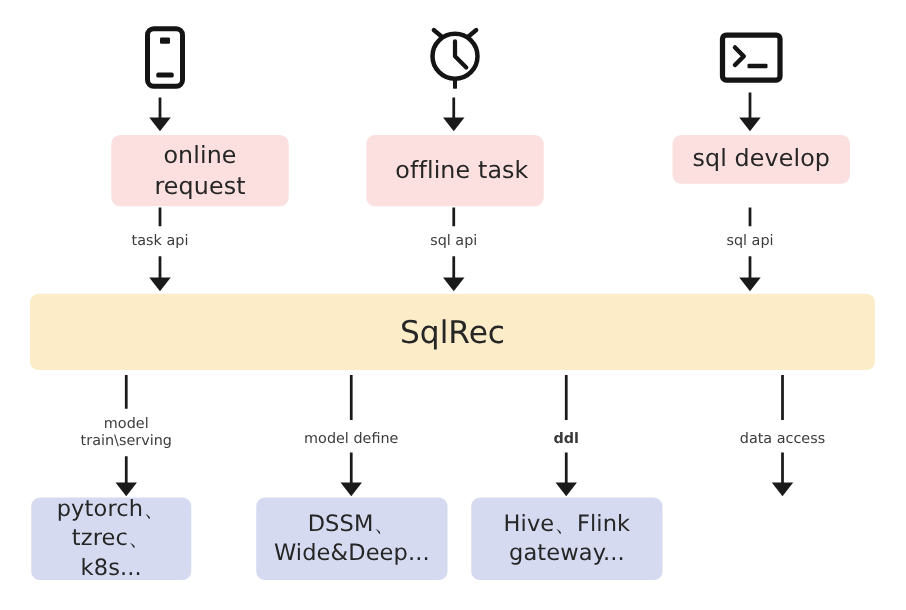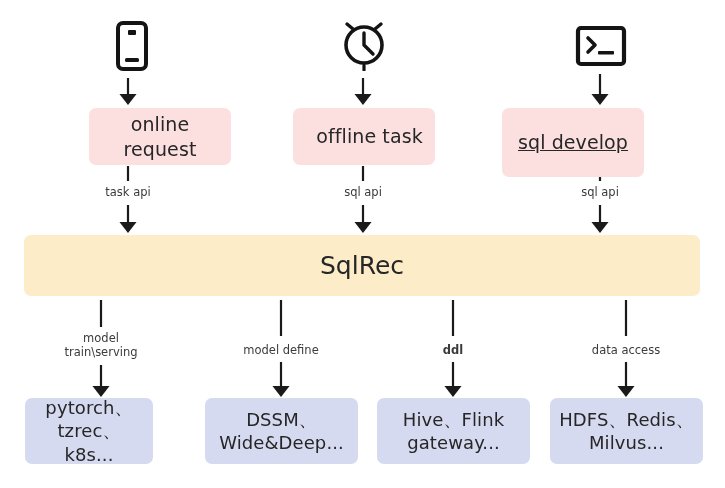--- a/index.html
+++ b/index.html
@@ -127,21 +127,21 @@
     <line x1="453" y1="362" x2="453" y2="393" stroke="#1a1a1a" stroke-width="2.2" marker-end="url(#ah)"></line>
     <line x1="626" y1="362" x2="626" y2="393" stroke="#1a1a1a" stroke-width="2.2" marker-end="url(#ah)"></line>
   </svg>
 
   <div class="node node-source" style="left:57px; top:108px; width:142px; height:57px;margin-left:32px;">
     <span>online request</span>
   </div>
   <div class="node node-source" style="left:293px; top:108px; width:142px; height:57px;padding-left:19px;">
     <span>offline task</span>
   </div>
-  <div class="node node-source" style="left:502px; top:108px; width:142px; height:69px;text-decoration:underline;">
+  <div class="node node-source" style="left:538px; top:108px; width:142px; height:39px;">
     <span>sql develop</span>
   </div>
 
   <div class="conn-label" style="left:78px; top:185px; width:100px;">task api</div>
   <div class="conn-label" style="left:313px; top:185px; width:100px;">sql api</div>
   <div class="conn-label" style="left:550px; top:185px; width:100px;">sql api</div>
 
   <div class="node node-core" style="left:24px; top:235px; width:676px; height:61px;">
     <span>SqlRec</span>
   </div>
@@ -166,20 +166,14 @@
     </div>
   </div>
 
   <div class="node node-leaf" style="left:377px; top:398px; width:153px; height:66px;">
     <div>
       <span>Hive、Flink</span>
       <span>gateway...</span>
     </div>
   </div>
 
-  <div class="node node-leaf" style="left:550px; top:398px; width:153px; height:66px;">
-    <div>
-      <span>HDFS、Redis、</span>
-      <span>Milvus...</span>
-    </div>
-  </div>
 
 </div>
 
 </body></html>

